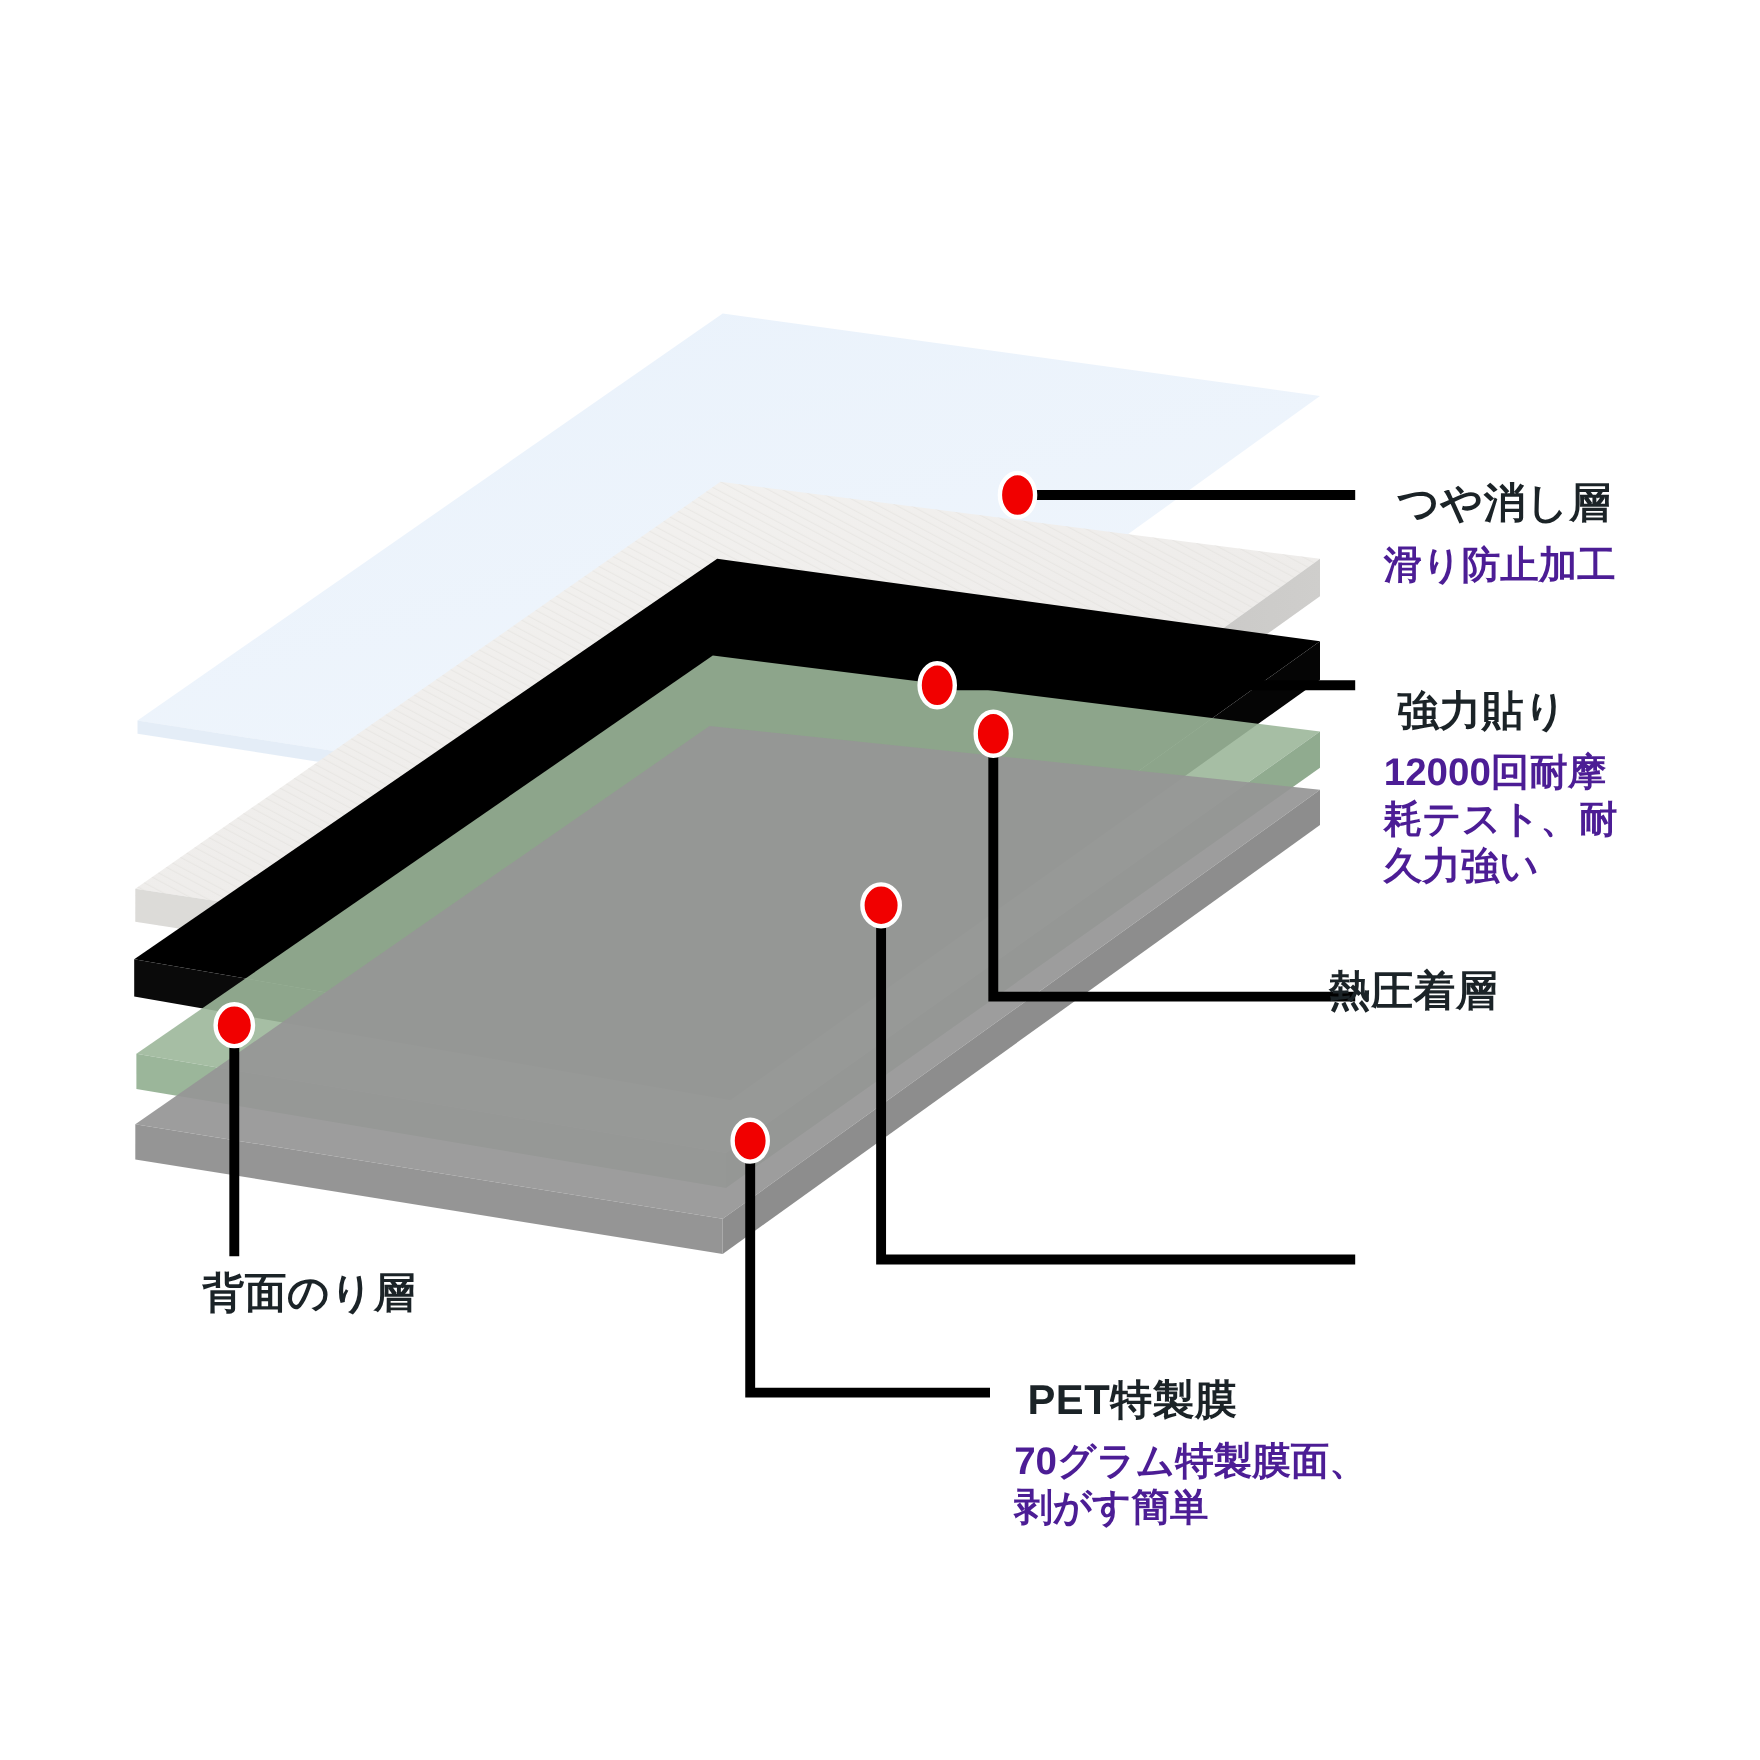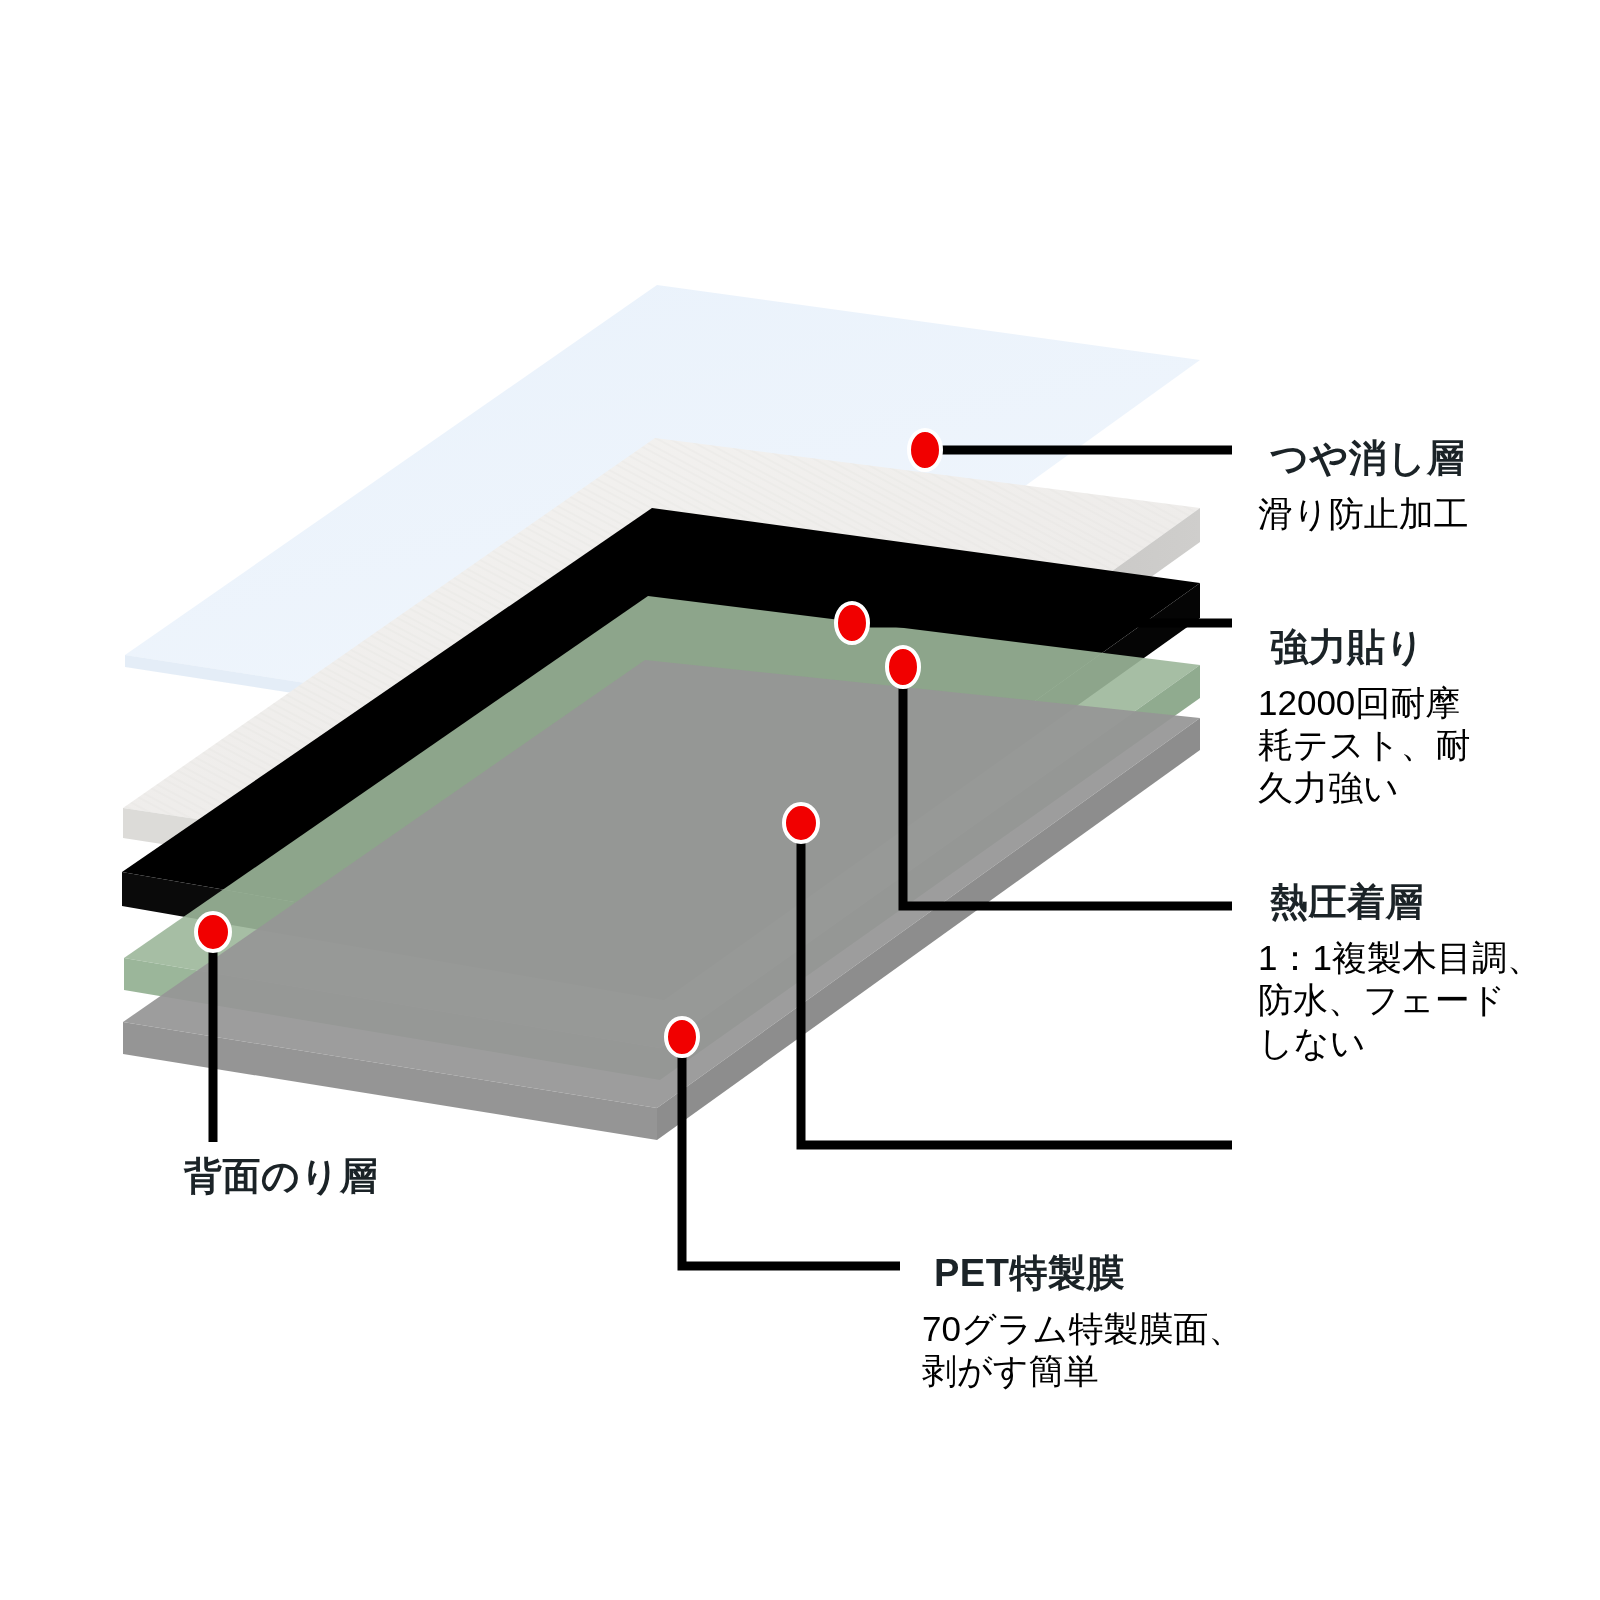--- a/index.html
+++ b/index.html
@@ -28,26 +28,26 @@
   }
   .callout-title {
     font-weight: bold;
     font-size: 38px;
     letter-spacing: 0.5px;
     line-height: 1.15;
     white-space: nowrap;
     margin: 12px;
   }
   .callout-desc {
-    font-weight: 400;
+    font-weight: 700;
     font-size: 35px;
     line-height: 1.22;
     margin: 6px 0 0 0;
     white-space: pre-line;
-    color: #000000;
+    color: #4c1d95;
   }
 </style>
 </head>
 <body>
 
 <div id="stage">
 
   <svg id="diagram-svg" viewBox="0 0 1600 1600">
     <defs>
       <linearGradient id="matteGrad" x1="0" y1="0" x2="0.6" y2="1">
@@ -127,25 +127,22 @@
     <p class="callout-desc">滑り防止加工</p>
   </div>
 
   <div class="callout" style="left:1258px; top:614px;">
     <p class="callout-title">強力貼り</p>
     <p class="callout-desc">12000回耐摩
 耗テスト、耐
 久力強い</p>
   </div>
 
-  <div class="callout" style="left:1258px; top:869px;">
+  <div class="callout" style="left:1196px; top:869px;">
     <p class="callout-title">熱圧着層</p>
-    <p class="callout-desc">1：1複製木目調、
-防水、フェード
-しない</p>
   </div>
 
 
   <div class="callout" style="left:922px; top:1240px;">
     <p class="callout-title">PET特製膜</p>
     <p class="callout-desc">70グラム特製膜面、
 剥がす簡単</p>
   </div>
 
   <div class="callout" style="left:172px; top:1143px;">

